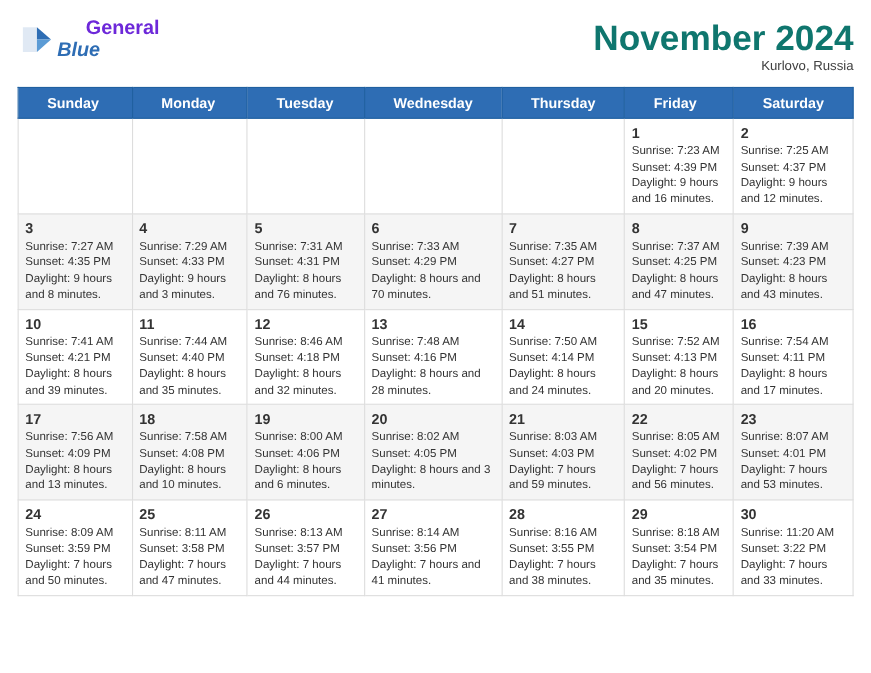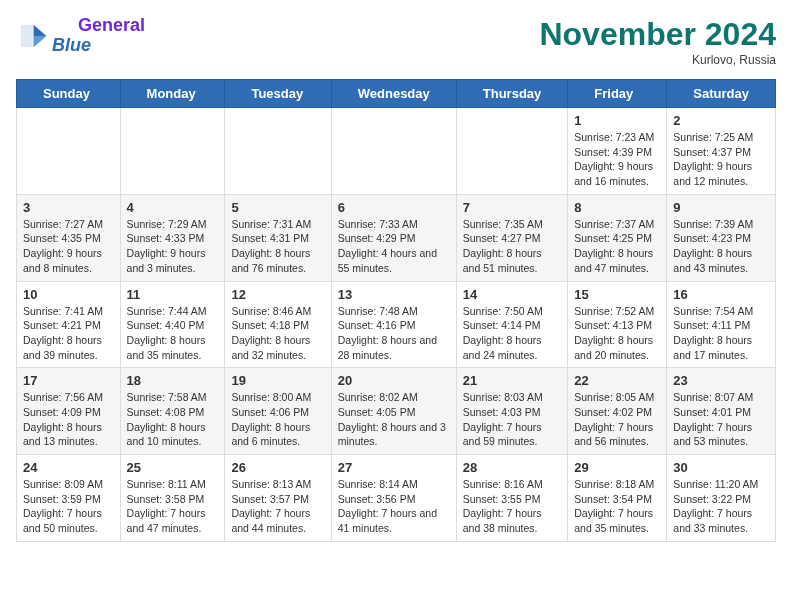--- a/index.html
+++ b/index.html
@@ -142,21 +142,21 @@
         <td>
           <span class="day-number">4</span>
           <div class="day-info"><span>Sunrise: 7:29 AM</span><br><span>Sunset: 4:33 PM</span><br><span>Daylight: 9 hours and 3 minutes.</span></div>
         </td>
         <td>
           <span class="day-number">5</span>
           <div class="day-info"><span>Sunrise: 7:31 AM</span><br><span>Sunset: 4:31 PM</span><br><span>Daylight: 8 hours and 76 minutes.</span></div>
         </td>
         <td>
           <span class="day-number">6</span>
-          <div class="day-info"><span>Sunrise: 7:33 AM</span><br><span>Sunset: 4:29 PM</span><br><span>Daylight: 4 hours and 55 minutes.</span></div>
+          <div class="day-info"><span>Sunrise: 7:33 AM</span><br><span>Sunset: 4:29 PM</span><br><span>Daylight: 8 hours and 70 minutes.</span></div>
         </td>
         <td>
           <span class="day-number">7</span>
           <div class="day-info"><span>Sunrise: 7:35 AM</span><br><span>Sunset: 4:27 PM</span><br><span>Daylight: 8 hours and 51 minutes.</span></div>
         </td>
         <td>
           <span class="day-number">8</span>
           <div class="day-info"><span>Sunrise: 7:37 AM</span><br><span>Sunset: 4:25 PM</span><br><span>Daylight: 8 hours and 47 minutes.</span></div>
         </td>
         <td>

